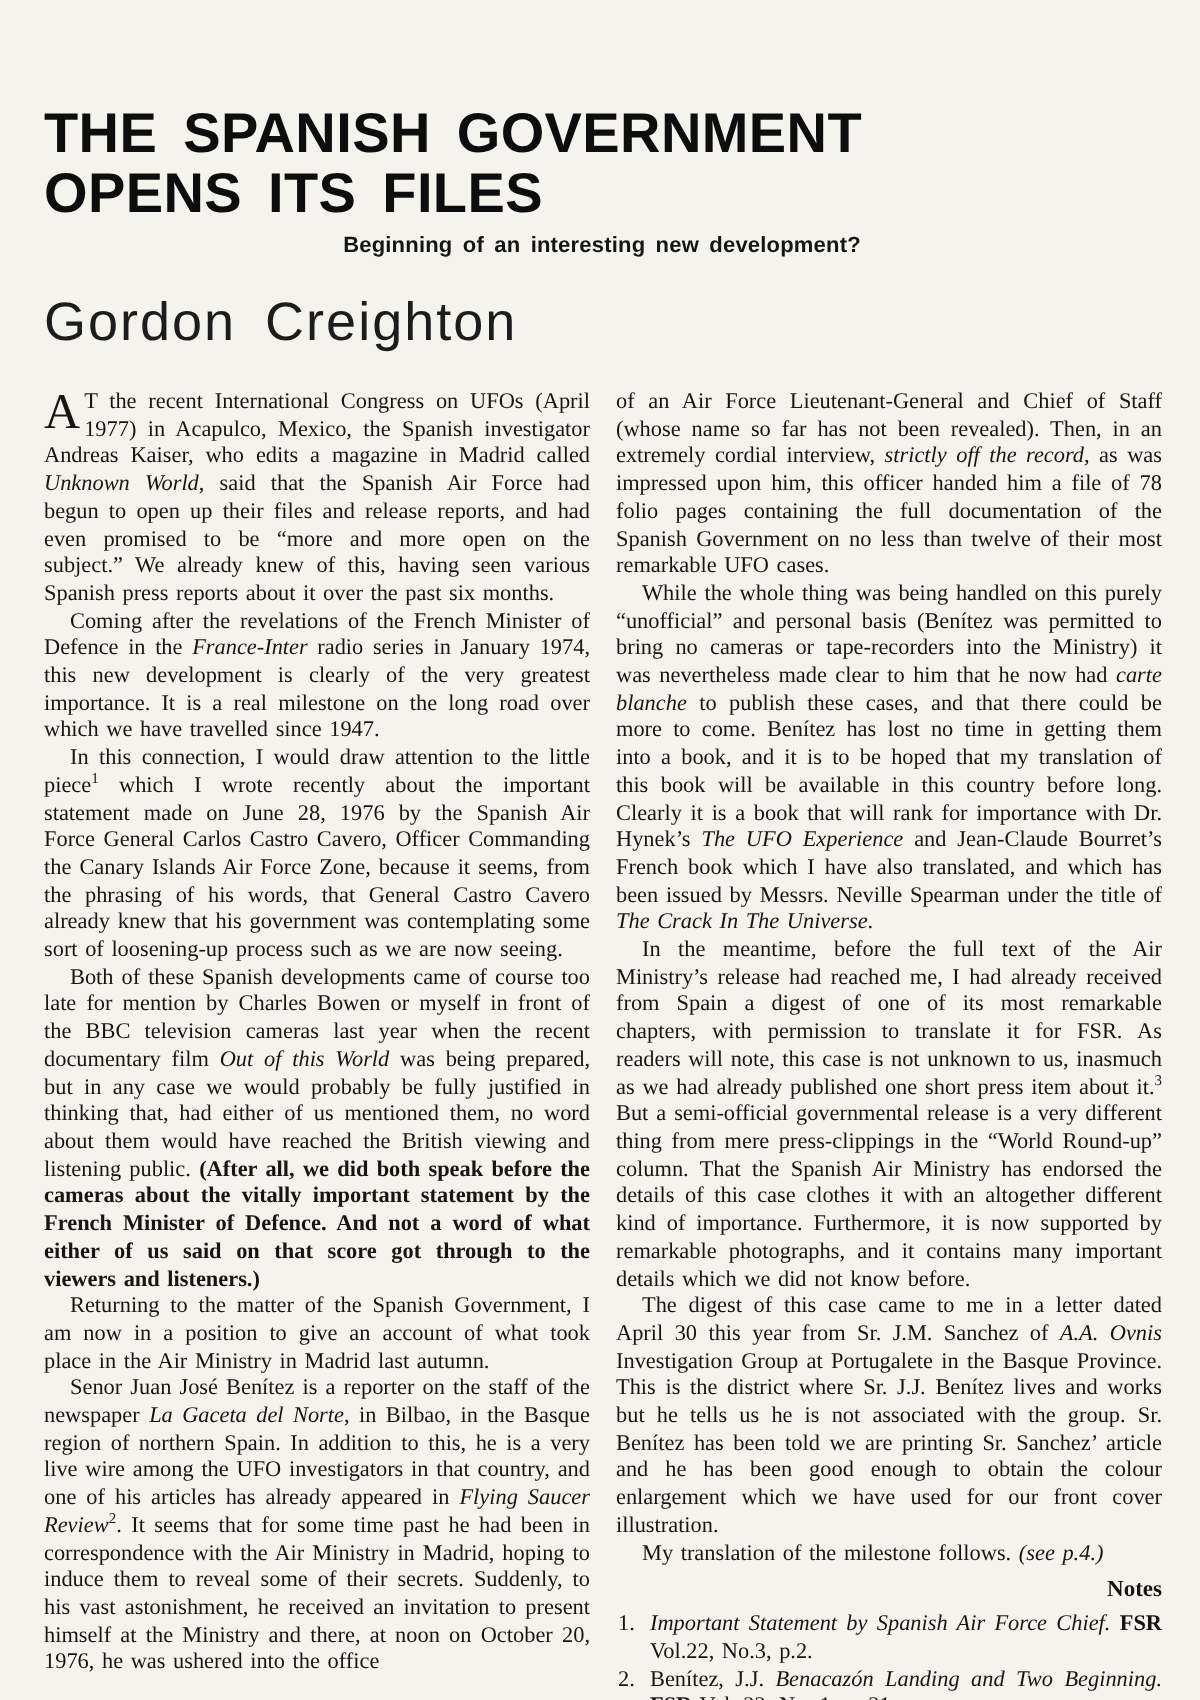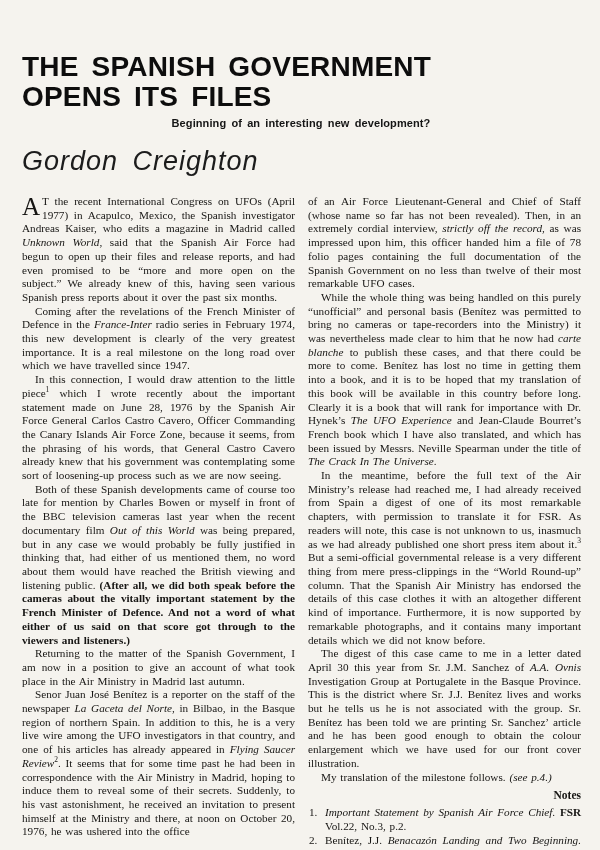--- a/index.html
+++ b/index.html
@@ -31,21 +31,20 @@
     font-weight: bold;
     font-size: 11px;
     letter-spacing: 0.1px;
     word-spacing: 2px;
     color: #151515;
     text-align: center;
   }
   .author {
     margin-top: 17px;
     font-family: "Liberation Sans", sans-serif;
-    font-style: italic;
     font-weight: normal;
     font-size: 27px;
     letter-spacing: 1px;
     word-spacing: 6px;
     color: #1c1c1c;
   }
   
   .columns {
     margin-top: 18px;
     display: flex;
@@ -100,21 +99,21 @@
 
   <header>
     <h1 class="title"><span>THE SPANISH GOVERNMENT</span><br><span>OPENS ITS FILES</span></h1>
     <div class="subtitle">Beginning of an interesting new development?</div>
     <div class="author">Gordon Creighton</div>
   </header>
 
   <div class="columns">
     <div class="col" id="col-left">
         <p><span class="dropcap">A</span><span>T the recent International Congress on UFOs (April 1977) in Acapulco, Mexico, the Spanish investigator Andreas Kaiser, who edits a magazine in Madrid called </span><span class="s-i">Unknown World</span><span>, said that the Spanish Air Force had begun to open up their files and release reports, and had even promised to be “more and more open on the subject.” We already knew of this, having seen various Spanish press reports about it over the past six months.</span></p>
-        <p class="indent"><span>Coming after the revelations of the French Minister of Defence in the </span><span class="s-i">France-Inter</span><span> radio series in February 1974, this new development is clearly of the very greatest importance. It is a real milestone on the long road over which we have travelled since 1947.</span></p>
+        <p class="indent"><span>Coming after the revelations of the French Minister of Defence in the </span><span class="s-i">France-Inter</span><span> radio series in January 1974, this new development is clearly of the very greatest importance. It is a real milestone on the long road over which we have travelled since 1947.</span></p>
         <p class="indent"><span>In this connection, I would draw attention to the little piece</span><span class="s-sup">1</span><span> which I wrote recently about the important statement made on June 28, 1976 by the Spanish Air Force General Carlos Castro Cavero, Officer Commanding the Canary Islands Air Force Zone, because it seems, from the phrasing of his words, that General Castro Cavero already knew that his government was contemplating some sort of loosening-up process such as we are now seeing.</span></p>
         <p class="indent"><span>Both of these Spanish developments came of course too late for mention by Charles Bowen or myself in front of the BBC television cameras last year when the recent documentary film </span><span class="s-i">Out of this World</span><span> was being prepared, but in any case we would probably be fully justified in thinking that, had either of us mentioned them, no word about them would have reached the British viewing and listening public. </span><span class="s-b">(After all, we did both speak before the cameras about the vitally important statement by the French Minister of Defence. And not a word of what either of us said on that score got through to the viewers and listeners.)</span></p>
         <p class="indent"><span>Returning to the matter of the Spanish Government, I am now in a position to give an account of what took place in the Air Ministry in Madrid last autumn.</span></p>
         <p class="indent"><span>Senor Juan José Benítez is a reporter on the staff of the newspaper </span><span class="s-i">La Gaceta del Norte</span><span>, in Bilbao, in the Basque region of northern Spain. In addition to this, he is a very live wire among the UFO investigators in that country, and one of his articles has already appeared in </span><span class="s-i">Flying Saucer Review</span><span class="s-sup">2</span><span>. It seems that for some time past he had been in correspondence with the Air Ministry in Madrid, hoping to induce them to reveal some of their secrets. Suddenly, to his vast astonishment, he received an invitation to present himself at the Ministry and there, at noon on October 20, 1976, he was ushered into the office</span></p>
       </div>
     <div class="col" id="col-right">
       <div id="col-right-paras">
           <p><span>of an Air Force Lieutenant-General and Chief of Staff (whose name so far has not been revealed). Then, in an extremely cordial interview, </span><span class="s-i">strictly off the record</span><span>, as was impressed upon him, this officer handed him a file of 78 folio pages containing the full documentation of the Spanish Government on no less than twelve of their most remarkable UFO cases.</span></p>
           <p class="indent"><span>While the whole thing was being handled on this purely “unofficial” and personal basis (Benítez was permitted to bring no cameras or tape-recorders into the Ministry) it was nevertheless made clear to him that he now had </span><span class="s-i">carte blanche</span><span> to publish these cases, and that there could be more to come. Benítez has lost no time in getting them into a book, and it is to be hoped that my translation of this book will be available in this country before long. Clearly it is a book that will rank for importance with Dr. Hynek’s </span><span class="s-i">The UFO Experience</span><span> and Jean-Claude Bourret’s French book which I have also translated, and which has been issued by Messrs. Neville Spearman under the title of </span><span class="s-i">The Crack In The Universe</span><span>.</span></p>
           <p class="indent"><span>In the meantime, before the full text of the Air Ministry’s release had reached me, I had already received from Spain a digest of one of its most remarkable chapters, with permission to translate it for FSR. As readers will note, this case is not unknown to us, inasmuch as we had already published one short press item about it.</span><span class="s-sup">3</span><span> But a semi-official governmental release is a very different thing from mere press-clippings in the “World Round-up” column. That the Spanish Air Ministry has endorsed the details of this case clothes it with an altogether different kind of importance. Furthermore, it is now supported by remarkable photographs, and it contains many important details which we did not know before.</span></p>

